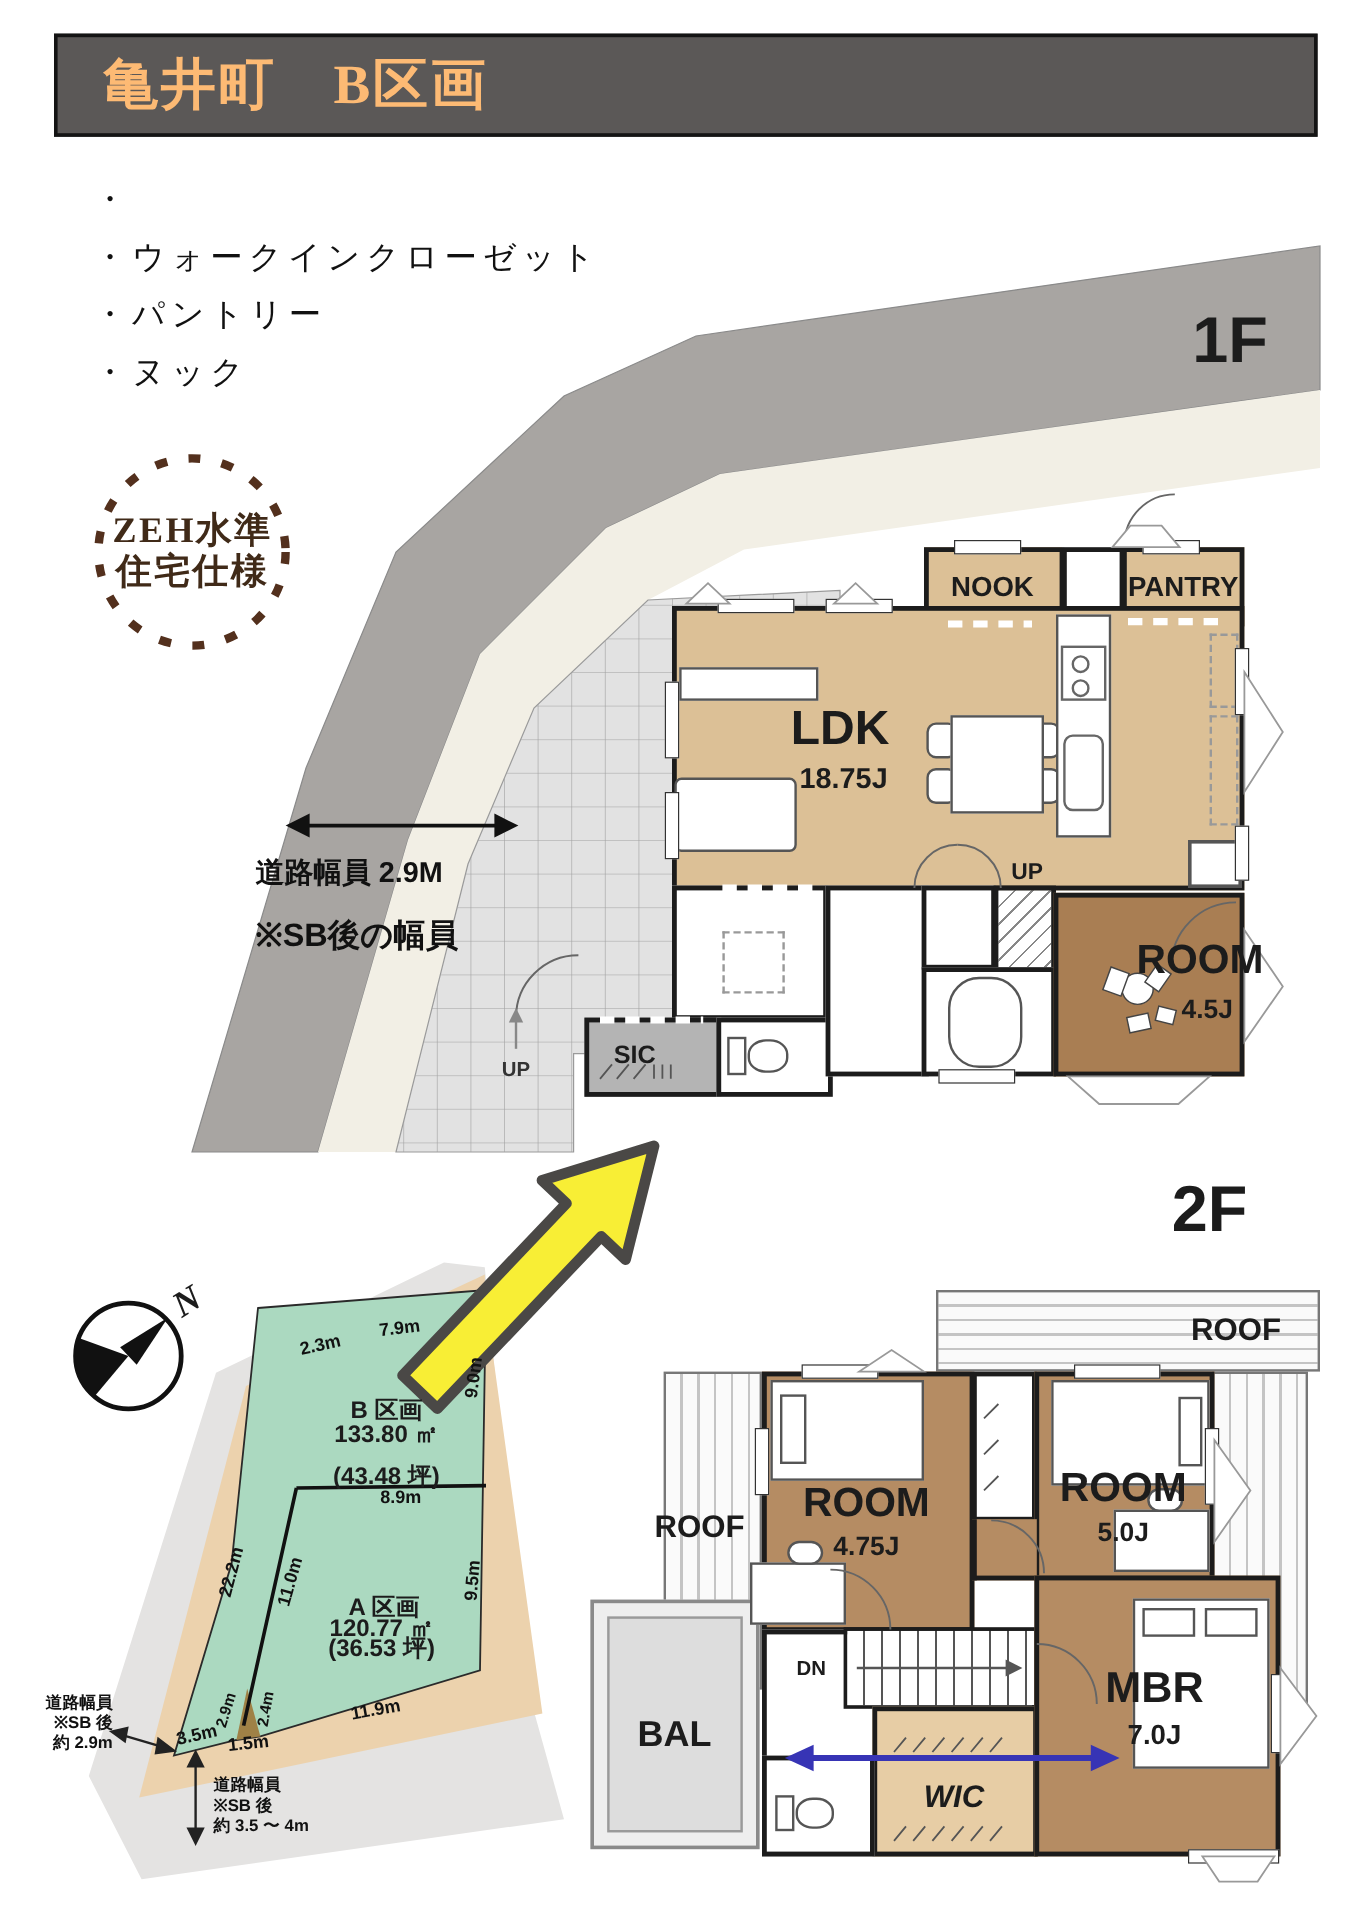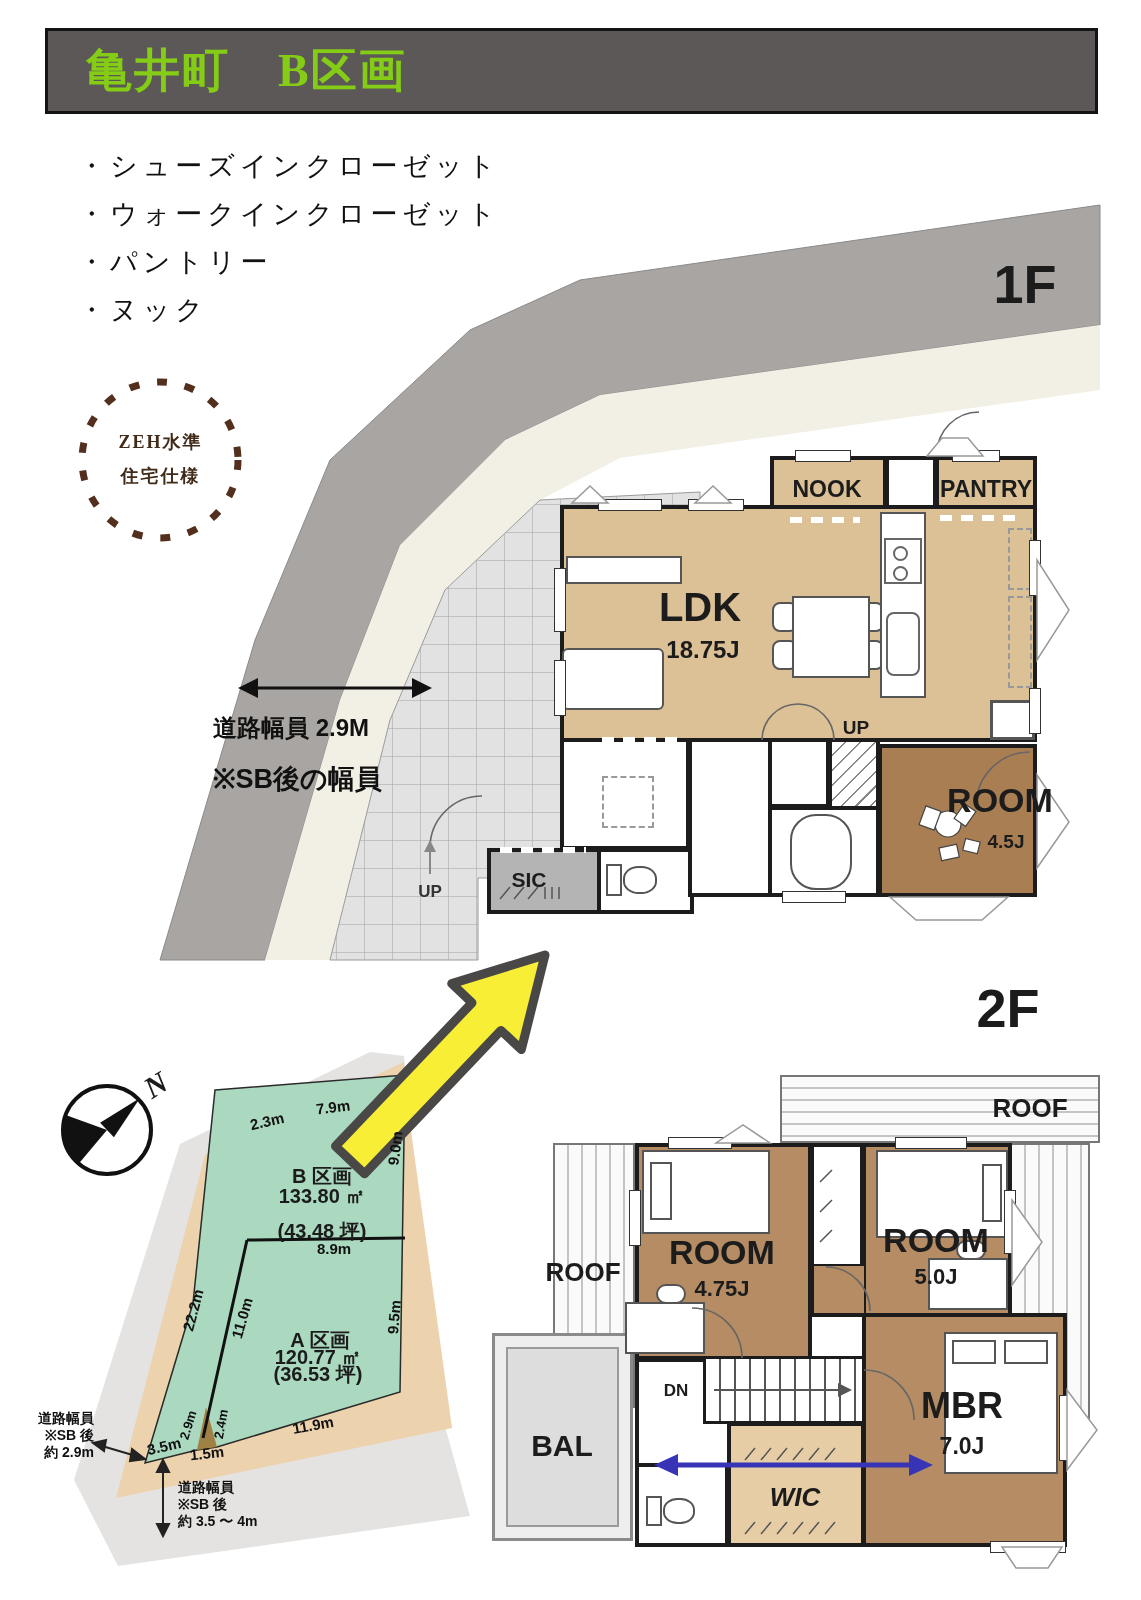--- a/index.html
+++ b/index.html
@@ -10,27 +10,27 @@
   .room{position:absolute;box-sizing:border-box;border:4px solid #1c1c1c;z-index:1;}
   .furn{position:absolute;box-sizing:border-box;background:#fff;border:2px solid #555;z-index:2;}
   .dash{position:absolute;box-sizing:border-box;border:2px dashed #999;z-index:2;}
   .win{position:absolute;box-sizing:border-box;background:#fff;border:1.5px solid #333;z-index:2;}
   .lbl{position:absolute;z-index:4;font-weight:800;white-space:nowrap;color:#1c1c1c;
        transform:translate(-50%,-50%);line-height:1;}
   .dim{position:absolute;z-index:4;font-weight:700;white-space:nowrap;color:#111;line-height:1;}
   .titlebar{position:absolute;left:45px;top:28px;width:1053px;height:86px;background:#5b5857;
             border:3px solid #141414;box-sizing:border-box;display:flex;align-items:center;
             justify-content:space-between;padding:6px 38px;z-index:5;
-            font-family:"Liberation Serif","DejaVu Serif",serif;color:#84cc16;font-weight:700;font-size:46px;letter-spacing:2px;}
+            font-family:"Liberation Serif","DejaVu Serif",serif;color:#fdba74;font-weight:700;font-size:46px;letter-spacing:2px;}
   .features{position:absolute;left:78px;top:142px;z-index:5;font-family:"Liberation Serif","DejaVu Serif",serif;
             font-size:27px;color:#111;letter-spacing:5px;}
   .features .row{height:48px;display:flex;align-items:center;}
   .badge{position:absolute;left:68px;top:368px;width:185px;height:185px;z-index:5;}
   .badge .bline{position:absolute;left:50%;z-index:6;transform:translate(-50%,-50%);
-            font-family:"Liberation Serif","DejaVu Serif",serif;font-weight:700;font-size:18px;color:#402a18;letter-spacing:2px;white-space:nowrap;}
+            font-family:"Liberation Serif","DejaVu Serif",serif;font-weight:700;font-size:30px;color:#402a18;letter-spacing:2px;white-space:nowrap;}
   .roofh{position:absolute;box-sizing:border-box;border:2px solid #777;z-index:1;
          background:repeating-linear-gradient(180deg,#fafafa 0 10px,#c4c4c4 10px 12px);}
   .roofv{position:absolute;box-sizing:border-box;border:2px solid #777;z-index:1;
          background:repeating-linear-gradient(90deg,#fafafa 0 12px,#c4c4c4 12px 14px);}
   .note{position:absolute;z-index:4;font-size:14px;font-weight:700;line-height:17px;color:#111;white-space:nowrap;}
 </style>
 </head>
 <body>
 
 <div class="canvas">
@@ -227,21 +227,21 @@
   </svg>
 
   <span class="lbl" style="left:1025px;top:284px;font-size:54px;">1F</span>
   <span class="lbl" style="left:827px;top:489px;font-size:23px;">NOOK</span>
   <span class="lbl" style="left:986px;top:489px;font-size:23px;">PANTRY</span>
   <span class="lbl" style="left:700px;top:607px;font-size:40px;">LDK</span>
   <span class="lbl" style="left:703px;top:650px;font-size:24px;">18.75J</span>
   <span class="lbl" style="left:856px;top:727px;font-size:19px;">UP</span>
   <span class="lbl" style="left:529px;top:879px;font-size:21px;">SIC</span>
   <span class="lbl" style="left:1000px;top:800px;font-size:34px;">ROOM</span>
-  <span class="lbl" style="left:1006px;top:841px;font-size:19px;">4.5J</span>
+  <span class="lbl" style="left:1006px;top:841px;font-size:22px;">4.5J</span>
   <span class="lbl" style="left:430px;top:891px;font-size:17px;color:#333;">UP</span>
   <div class="dim" style="left:213px;top:716px;font-size:24px;font-weight:800;">道路幅員 2.9M</div>
   <div class="dim" style="left:213px;top:766px;font-size:27px;font-weight:800;">※SB後の幅員</div>
 
   <span class="lbl" style="left:1008px;top:1008px;font-size:54px;">2F</span>
   <span class="lbl" style="left:1030px;top:1108px;font-size:26px;">ROOF</span>
   <span class="lbl" style="left:583px;top:1272px;font-size:26px;">ROOF</span>
   <span class="lbl" style="left:722px;top:1252px;font-size:34px;">ROOM</span>
   <span class="lbl" style="left:722px;top:1289px;font-size:22px;">4.75J</span>
   <span class="lbl" style="left:936px;top:1240px;font-size:34px;">ROOM</span>
@@ -281,21 +281,20 @@
     <div>※SB 後</div>
     <div>約 3.5 〜 4m</div>
   </div>
 
   <div class="titlebar">
     <span>亀井町　B区画</span>
   </div>
   <div class="features">
     <div class="row">
         <span>・</span>
-        <span>シューズインクローゼット</span>
       </div>
     <div class="row">
         <span>・</span>
         <span>ウォークインクローゼット</span>
       </div>
     <div class="row">
         <span>・</span>
         <span>パントリー</span>
       </div>
     <div class="row">

